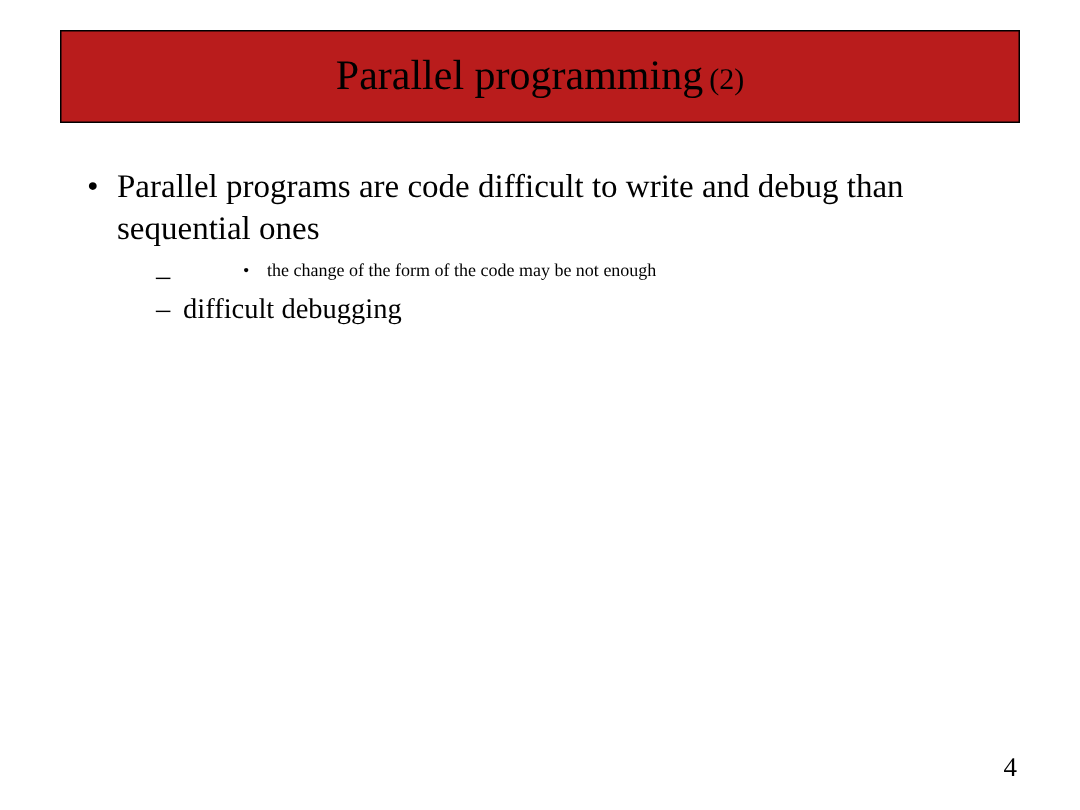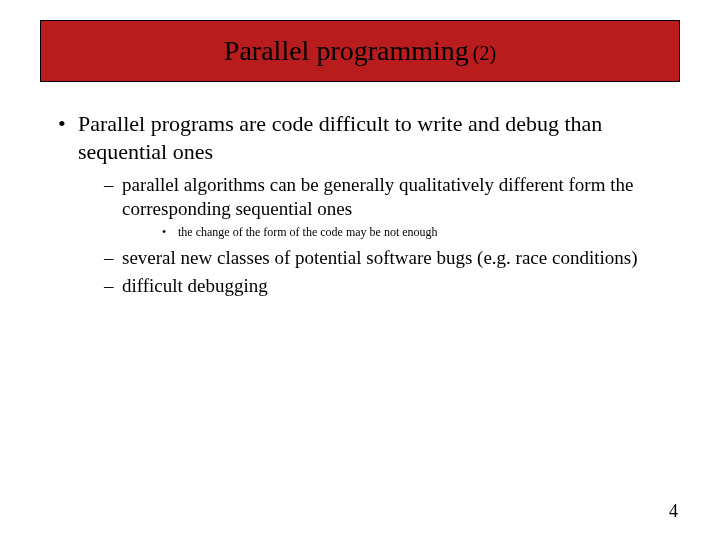--- a/index.html
+++ b/index.html
@@ -91,29 +91,25 @@
 <div class="title-box">
   <span class="title">Parallel programming</span>
   <span class="subtitle">(2)</span>
 </div>
 
 <ul class="level1">
   <li>
     <span>Parallel programs are code difficult to write and debug than sequential ones</span>
     <ul class="level2">
       <li>
-        <span>parallel algorithms can be generally qualitatively different form the corresponding sequential ones</span>
         <ul class="level3">
           <li>
             <span>the change of the form of the code may be not enough</span>
           </li>
         </ul>
-      </li>
-      <li>
-        <span>several new classes of potential software bugs (e.g. race conditions)</span>
       </li>
       <li>
         <span>difficult debugging</span>
       </li>
     </ul>
   </li>
 </ul>
 
 <div class="page-number">4</div>
 

